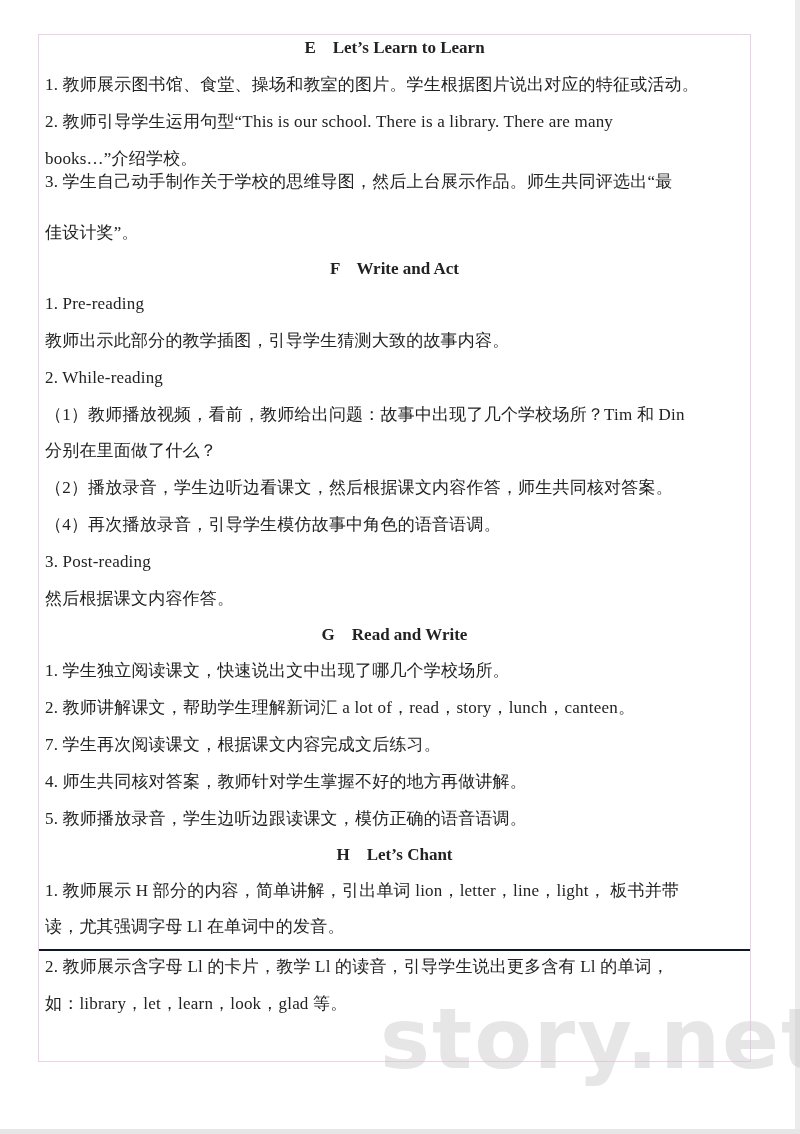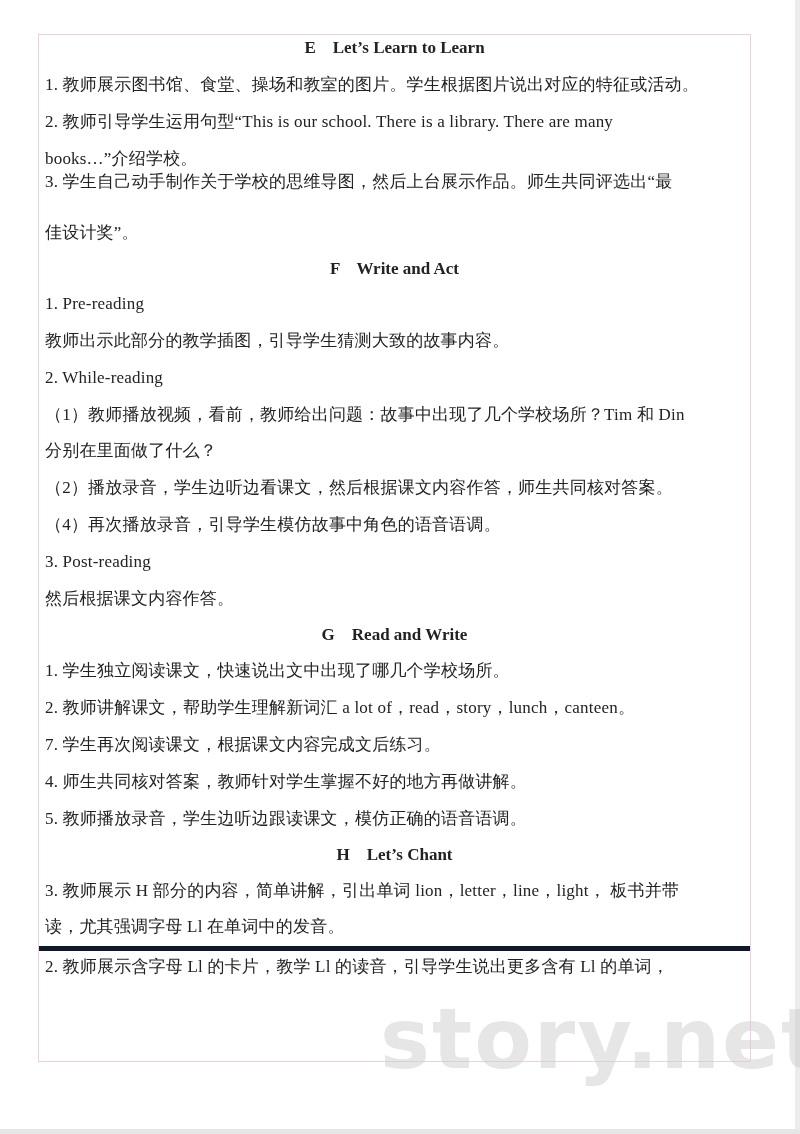--- a/index.html
+++ b/index.html
@@ -40,21 +40,21 @@
       border: 1px solid #efcfe8;
       box-sizing: border-box;
       overflow: hidden;
     }
     .cell-top {
       position: absolute;
       left: 0;
       top: 0;
       width: 100%;
       height: 916px;
-      border-bottom: 5px solid #0f172a;
+      border-bottom: 2px solid #0f172a;
       box-sizing: border-box;
       overflow: hidden;
     }
     .cell-bottom {
       position: absolute;
       left: 0;
       top: 916px;
       width: 100%;
       height: 112px;
       overflow: hidden;
@@ -118,23 +118,24 @@
     <div class="line" style="top:553px;">然后根据课文内容作答。</div>
 
     <div class="heading" style="top:589px;">G    Read and Write</div>
     <div class="line" style="top:625px;">1. 学生独立阅读课文，快速说出文中出现了哪几个学校场所。</div>
     <div class="line" style="top:662px;">2. 教师讲解课文，帮助学生理解新词汇 a lot of，read，story，lunch，canteen。</div>
     <div class="line" style="top:699px;">7. 学生再次阅读课文，根据课文内容完成文后练习。</div>
     <div class="line" style="top:736px;">4. 师生共同核对答案，教师针对学生掌握不好的地方再做讲解。</div>
     <div class="line" style="top:773px;">5. 教师播放录音，学生边听边跟读课文，模仿正确的语音语调。</div>
 
     <div class="heading" style="top:809px;">H    Let’s Chant</div>
-    <div class="line" style="top:845px;">3. 教师展示 H 部分的内容，简单讲解，引出单词 lion，letter，line，light， 板书并带</div>
+    <div class="line" style="top:845px;">1. 教师展示 H 部分的内容，简单讲解，引出单词 lion，letter，line，light， 板书并带</div>
     <div class="line" style="top:881px;">读，尤其强调字母 Ll 在单词中的发音。</div>
   </div>
 
   <div class="cell-bottom">
     <div class="line" style="top:5px;">2. 教师展示含字母 Ll 的卡片，教学 Ll 的读音，引导学生说出更多含有 Ll 的单词，</div>
+    <div class="line" style="top:42px;">如：library，let，learn，look，glad 等。</div>
     <div class="line" style="top:78px;margin-top:40px;">3. 教师播放 H 部分的录音，学生整体感知歌谣旋律。</div>
   </div>
 </div>
 
 <div class="watermark">story.net</div>
 
 </body></html>

